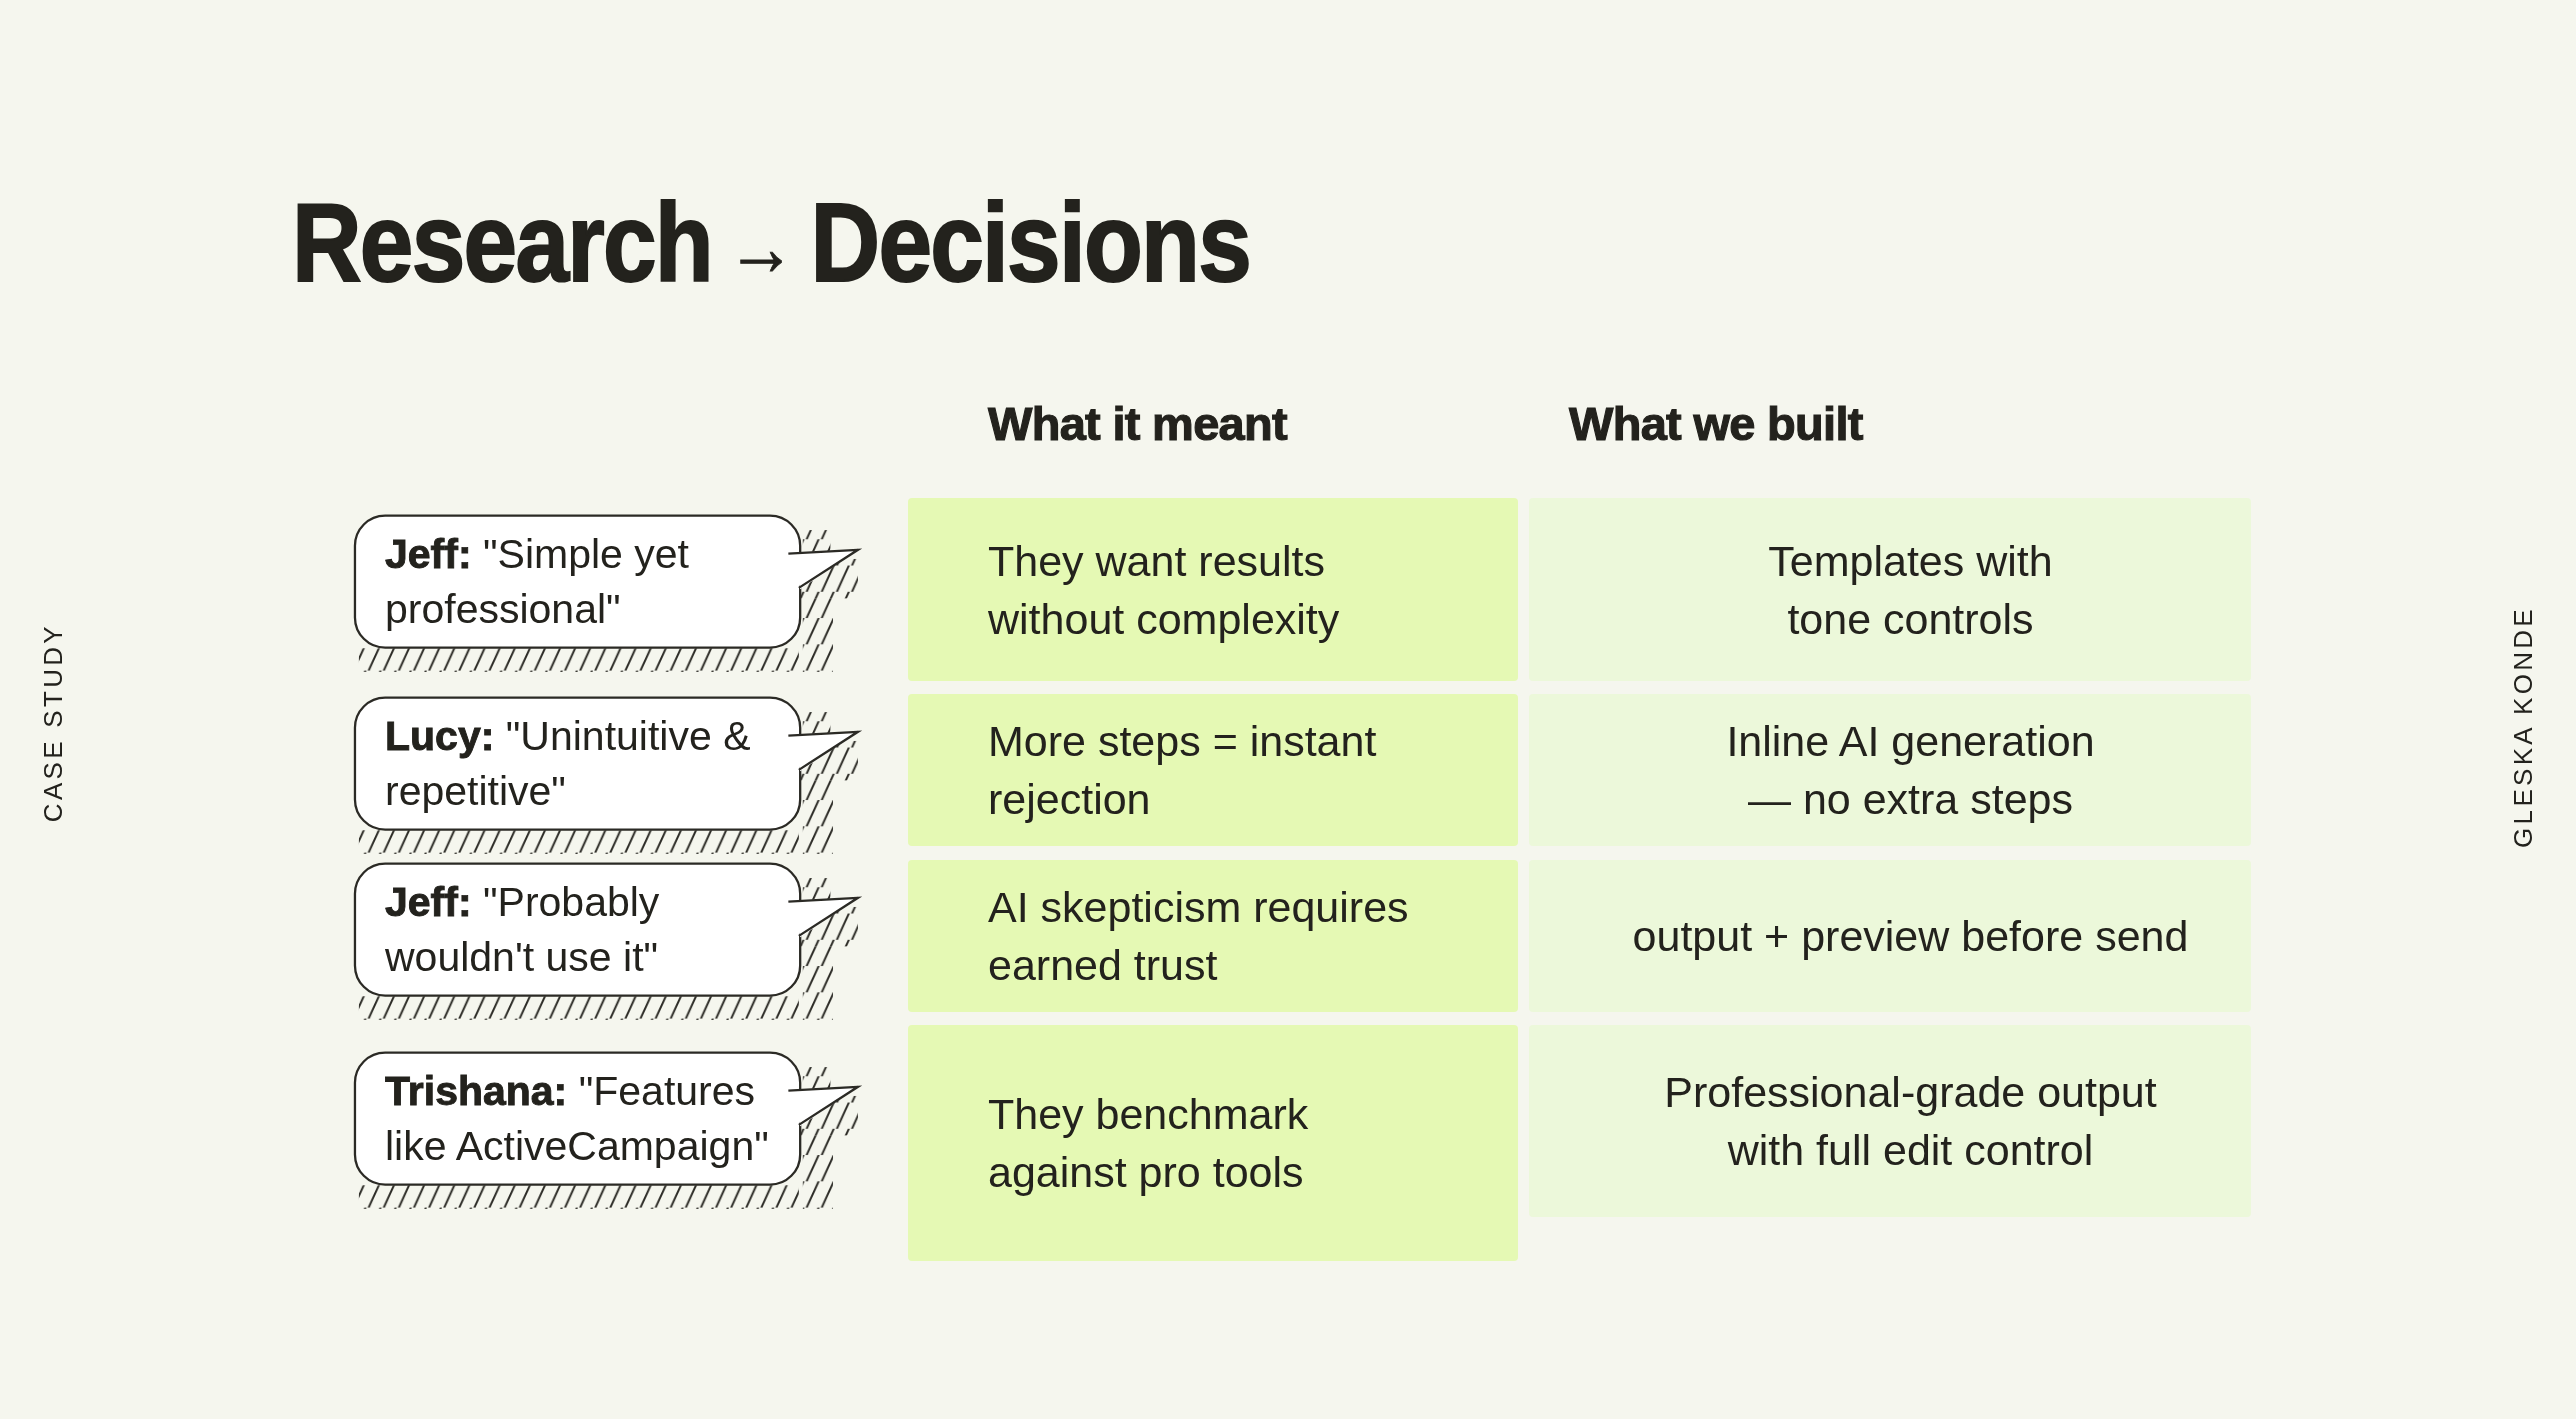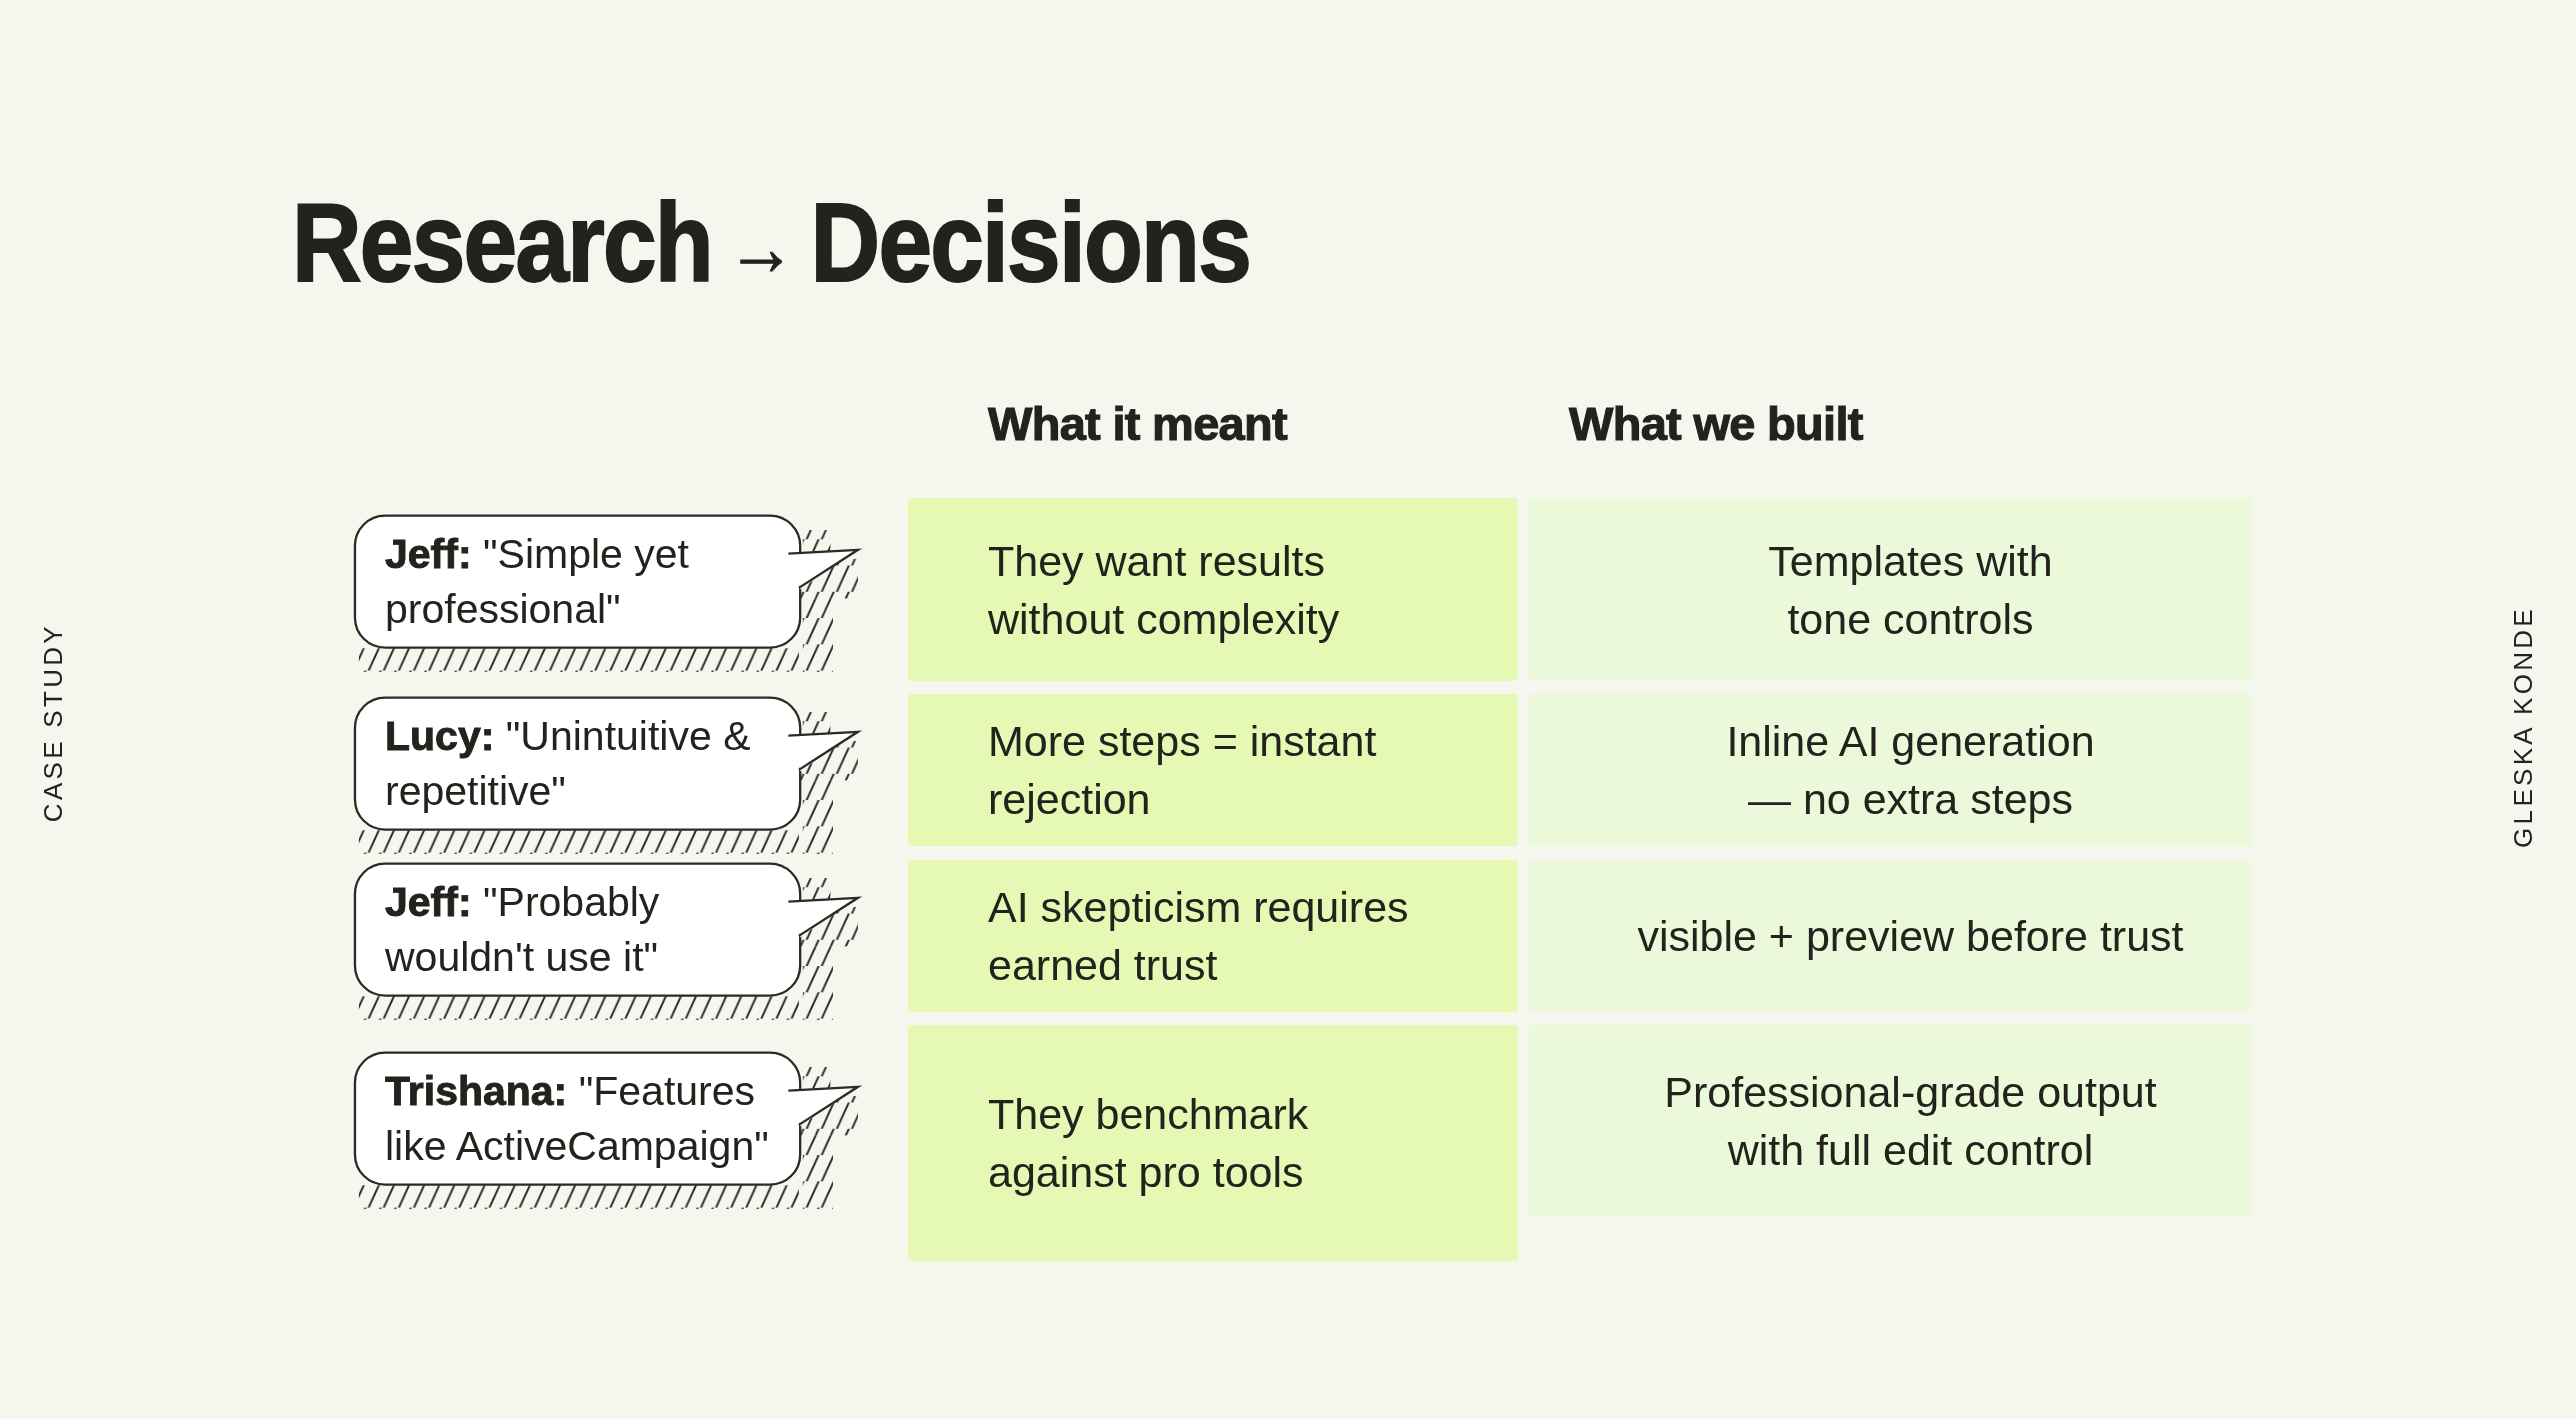--- a/index.html
+++ b/index.html
@@ -170,21 +170,21 @@
     <div class="btext">
       <div class="ln"><span class="speaker">Jeff:</span> <span>"Probably</span></div>
       <div class="ln">wouldn't use it"</div>
     </div>
   </div>
   <div class="cell meant" style="left:908px;top:860px;width:610px;height:152px">
     <div class="ln">AI skepticism requires</div>
     <div class="ln">earned trust</div>
   </div>
   <div class="cell built" style="left:1529px;top:860px;width:722px;height:152px">
-    <div class="ln">visible + preview before trust</div>
+    <div class="ln">output + preview before send</div>
   </div>
 
   <div class="bubble" style="left:352px;top:1050px">
     <svg width="526" height="197" viewBox="0 0 800 300">
       <rect x="10" y="206" width="670" height="36" fill="url(#hatch)"></rect>
       <rect x="686" y="26" width="42" height="42" fill="url(#hatch)"></rect>
       <rect x="660" y="70" width="110" height="60" fill="url(#hatch)"></rect>
       <rect x="686" y="130" width="46" height="112" fill="url(#hatch)"></rect>
       <rect x="4" y="4" width="678" height="201" rx="46" fill="var(--bubble_fill)" stroke="var(--stroke)" stroke-width="3.5"></rect>
       <path d="M668 60 L770 56 L682 116 Z" fill="var(--bubble_fill)"></path>

